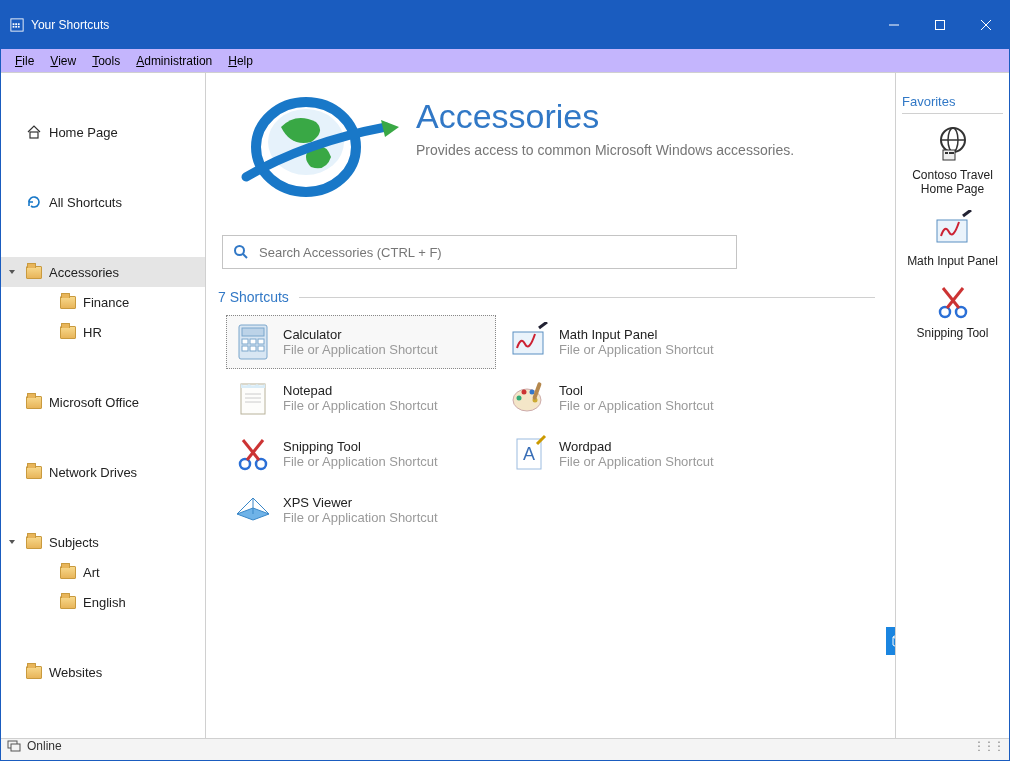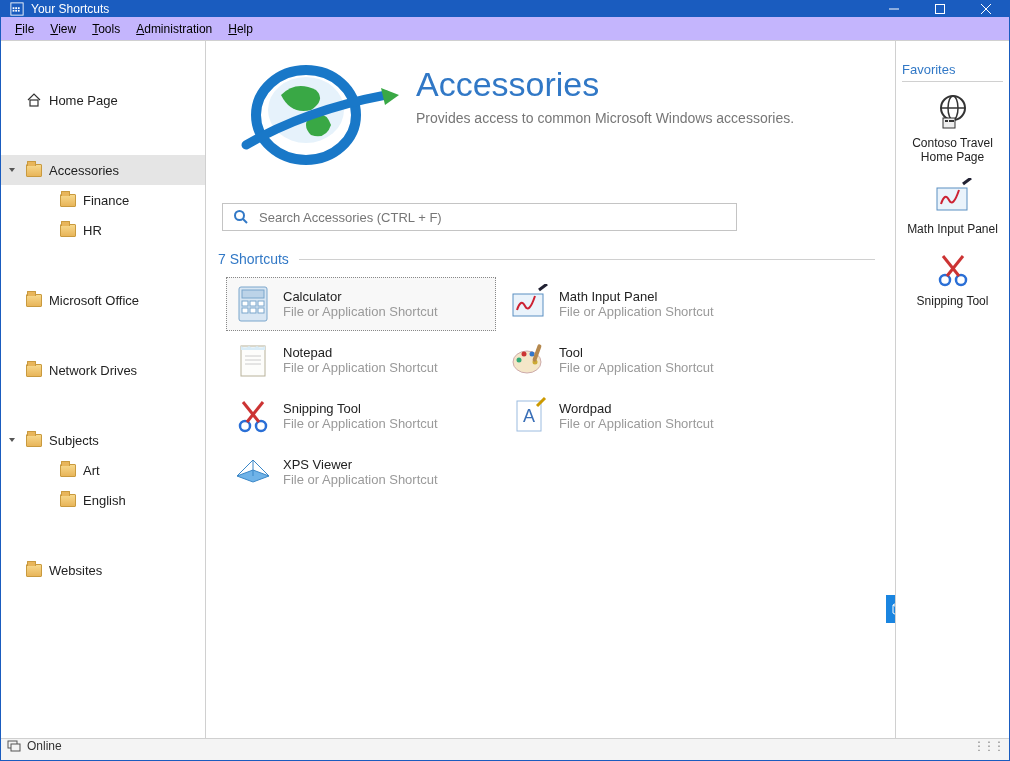--- a/index.html
+++ b/index.html
@@ -1,19 +1,19 @@
 <!DOCTYPE html>
 <html><head>
 <meta charset="utf-8">
 <style>
 * { box-sizing: border-box; margin: 0; padding: 0; font-family: "Segoe UI", Tahoma, sans-serif; }
 body { width: 1010px; height: 761px; background: #fff; border: 1px solid #1a5cbf; overflow: hidden; display: flex; flex-direction: column; }
 
 
-.titlebar { height: 16px; background: #1a5cbf; display: flex; align-items: center; color: #fff; font-size: 12px; }
+.titlebar { height: 48px; background: #1a5cbf; display: flex; align-items: center; color: #fff; font-size: 12px; }
 .titlebar .appicon { width: 16px; height: 16px; margin: 0 6px 0 8px; display: flex; align-items: center; justify-content: center; }
 .titlebar .appicon svg { width: 14px; height: 14px; }
 .titlebar .title { flex: 1; }
 .winbtns { display: flex; }
 .winbtn { width: 46px; height: 30px; display: flex; align-items: center; justify-content: center; }
 .winbtn svg { width: 10px; height: 10px; stroke: #fff; stroke-width: 1; fill: none; }
 
 
 .menubar { height: 24px; background: #c4b5fd; border-bottom: 1px solid #d0d0d0; display: flex; align-items: center; font-size: 12px; padding-left: 6px; }
 .menuitem { padding: 3px 8px; cursor: default; }
@@ -33,21 +33,21 @@
 
 
 .content { flex: 1; display: flex; min-width: 0; }
 .center { flex: 1; padding: 14px 20px 10px 10px; overflow: auto; position: relative; }
 .header-row { display: flex; align-items: flex-start; margin-bottom: 18px; }
 .globe { width: 200px; height: 130px; display: flex; align-items: center; justify-content: center; }
 .header-text { padding-top: 10px; }
 .header-text h1 { color: #3178c6; font-weight: 300; font-size: 34px; margin-bottom: 6px; }
 .header-text p { color: #767676; font-size: 14px; }
 
-.searchbox { width: 515px; height: 28px; border: 1px solid #c4c4c4; display: flex; align-items: center; padding: 0 10px; margin-bottom: 20px; margin-left: 6px; }
+.searchbox { width: 515px; height: 34px; border: 1px solid #c4c4c4; display: flex; align-items: center; padding: 0 10px; margin-bottom: 20px; margin-left: 6px; }
 .searchbox .sicon { color: #3178c6; margin-right: 10px; }
 .searchbox input { border: none; outline: none; flex: 1; font-size: 13px; color: #444; }
 .searchbox input::placeholder { color: #767676; }
 
 .section-header { display: flex; align-items: center; margin-bottom: 10px; margin-left: 2px; }
 .section-header .lbl { color: #3178c6; font-size: 14px; margin-right: 10px; }
 .section-header .line { flex: 1; height: 1px; background: #d0d0d0; }
 
 .grid { display: grid; grid-template-columns: 270px 270px; gap: 2px 6px; margin-left: 10px; }
 .shortcut { display: flex; align-items: center; padding: 4px; border: 1px solid transparent; }
@@ -123,20 +123,30 @@
       <div class="tree-item lvl0">
         <span class="exp"></span>
         <span class="ticon">
           <svg width="16" height="16" viewBox="0 0 16 16">
             <path d="M2 8 l6 -6 l6 6" fill="none" stroke="#333" stroke-width="1.2"></path>
             <rect x="4" y="8" width="8" height="6" fill="none" stroke="#333" stroke-width="1.2"></rect>
           </svg>
         </span>
         <span>Home Page</span>
       </div>
+      <div class="tree-item lvl0">
+        <span class="exp"></span>
+        <span class="ticon">
+          <svg width="16" height="16" viewBox="0 0 16 16">
+            <path d="M3 8 a5 5 0 1 1 2 4" fill="none" stroke="#1978c8" stroke-width="1.6"></path>
+            <path d="M3 12 l0 -4 l4 0" fill="none" stroke="#1978c8" stroke-width="1.6"></path>
+          </svg>
+        </span>
+        <span>All Shortcuts</span>
+      </div>
       <div class="tree-item lvl0 selected">
         <span class="exp">
           <svg width="10" height="10" viewBox="0 0 10 10">
             <path d="M2 3 l3 4 l3 -4" fill="#555"></path>
           </svg>
         </span>
         <span class="ticon">
           <div class="folder-icon"></div>
         </span>
         <span>Accessories</span>

